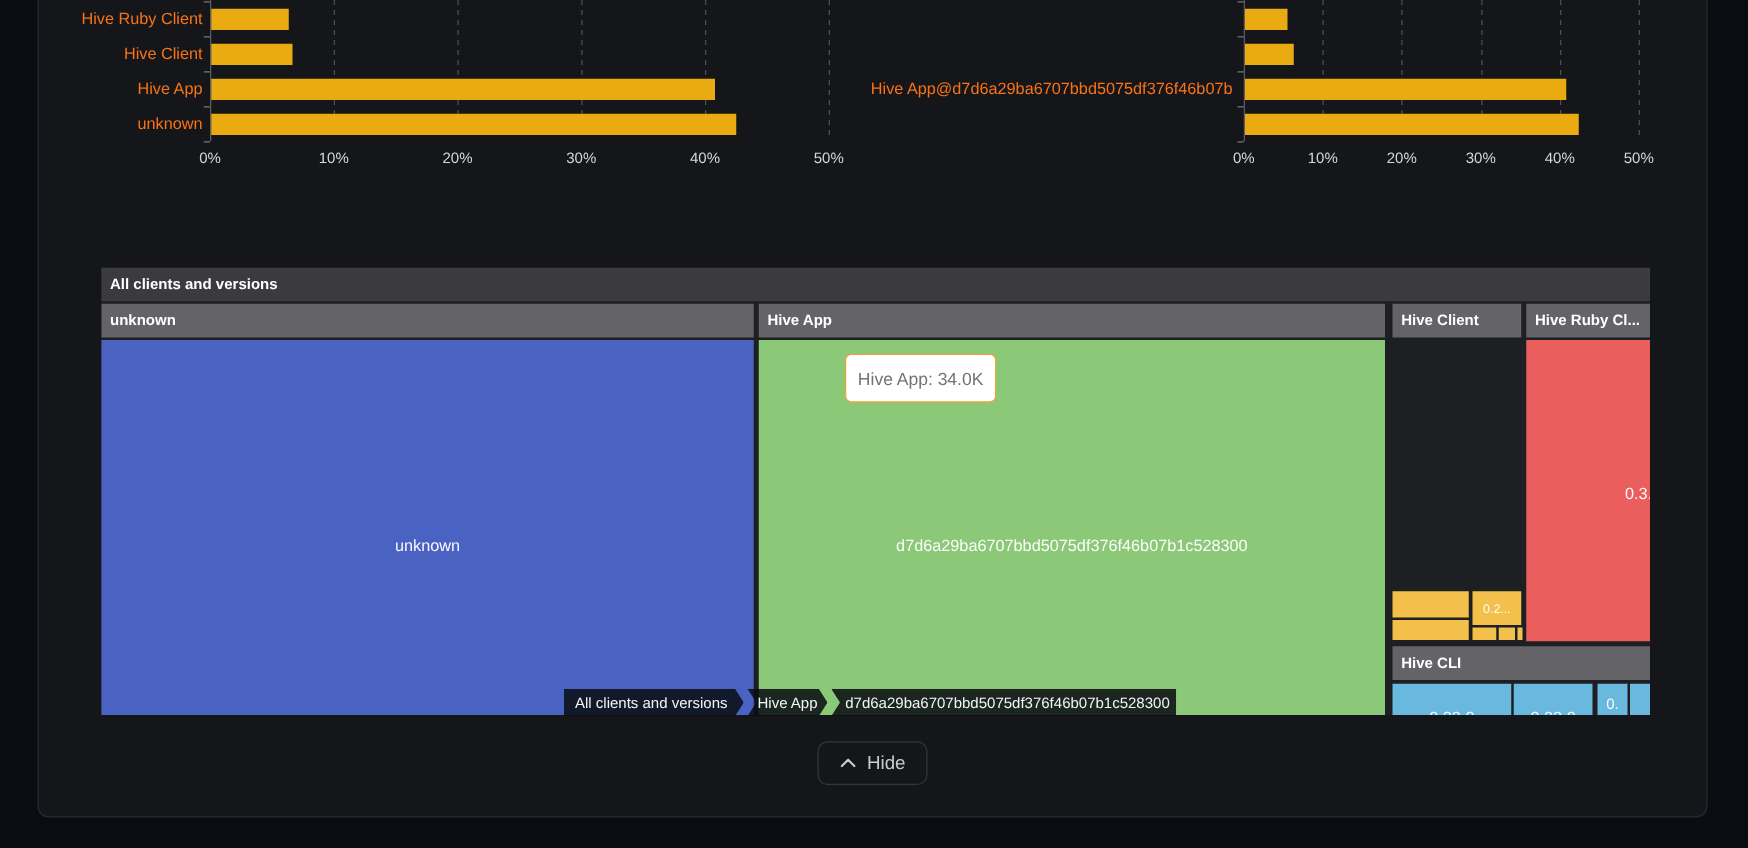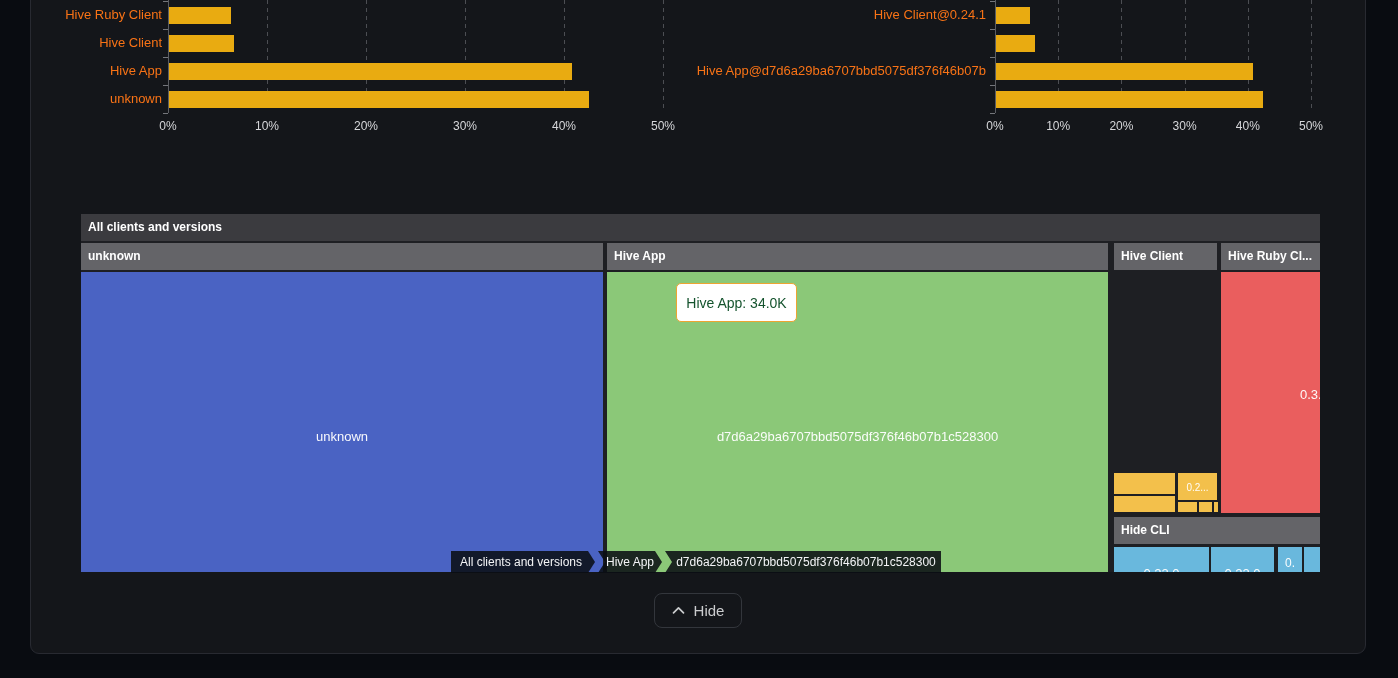--- a/index.html
+++ b/index.html
@@ -25,21 +25,21 @@
   
   .crumb{position:absolute;top:551px;height:22px;line-height:22px;background:rgba(10,14,20,0.87);
          color:#f3f4f6;font-size:12px;text-align:center;white-space:nowrap;overflow:hidden;}
   .crumb-first{clip-path:polygon(0 0,calc(100% - 7px) 0,100% 50%,calc(100% - 7px) 100%,0 100%);padding-right:4px;}
   .crumb-mid{clip-path:polygon(0 0,calc(100% - 7px) 0,100% 50%,calc(100% - 7px) 100%,0 100%,7px 50%);padding-left:4px;padding-right:4px;}
   .crumb-last{clip-path:polygon(0 0,100% 0,100% 100%,0 100%,7px 50%);padding-left:6px;}
   
   .tooltip{position:absolute;left:676px;top:283px;width:121px;height:39px;background:#ffffff;
            border:1.5px solid #eda432;border-radius:5px;box-sizing:border-box;
            display:flex;align-items:center;justify-content:center;z-index:30;}
-  .tooltip span{font-size:14px;color:#14532d;white-space:nowrap;}
+  .tooltip span{font-size:14px;color:#737373;white-space:nowrap;}
   
   .hide-btn{position:absolute;left:654px;top:593px;width:88px;height:35px;background:transparent;
             border:1px solid #33363c;border-radius:8px;display:flex;align-items:center;justify-content:center;
             gap:9px;cursor:pointer;font-family:"Liberation Sans",sans-serif;}
   .hide-btn span{font-size:15px;color:#cbccce;}
 </style>
 </head>
 <body>
 
 <div class="page">
@@ -84,21 +84,20 @@
         <div class="tick-label" style="left: 1162.6px; top: 119px;">30%</div>
         <div class="grid-v" style="left: 1247.8px; top: 0px; height: 110px;"></div>
         <div class="tick-label" style="left: 1225.8px; top: 119px;">40%</div>
         <div class="grid-v" style="left: 1311px; top: 0px; height: 110px;"></div>
         <div class="tick-label" style="left: 1289px; top: 119px;">50%</div>
         <div class="cat-tick" style="left: 990px; top: 1px;"></div>
         <div class="cat-tick" style="left: 990px; top: 29px;"></div>
         <div class="cat-tick" style="left: 990px; top: 57px;"></div>
         <div class="cat-tick" style="left: 990px; top: 85px;"></div>
         <div class="cat-tick" style="left: 990px; top: 113px;"></div>
-        <div class="cat-label" style="left: 686px; width: 300px; top: 7px;">Hive Client@0.24.1</div>
         <div class="bar" style="left: 996px; top: 7px; width: 34px; background: rgb(233, 171, 17);"></div>
         <div class="bar" style="left: 996px; top: 35px; width: 39px; background: rgb(233, 171, 17);"></div>
         <div class="cat-label" style="left: 686px; width: 300px; top: 63px;">Hive App@d7d6a29ba6707bbd5075df376f46b07b</div>
         <div class="bar" style="left: 996px; top: 63px; width: 257px; background: rgb(233, 171, 17);"></div>
         <div class="bar" style="left: 996px; top: 91px; width: 267px; background: rgb(233, 171, 17);"></div>
       </div>
     </div>
 
   <div id="treemap" class="treemap">
     <div class="tm-title">
@@ -110,21 +109,21 @@
       <div class="tm-head" style="left: 526px; top: 29px; width: 501px; height: 27px;">
         <span>Hive App</span>
       </div>
       <div class="tm-head" style="left: 1033px; top: 29px; width: 103px; height: 27px;">
         <span>Hive Client</span>
       </div>
       <div class="tm-head" style="left: 1140px; top: 29px; width: 99px; height: 27px;">
         <span>Hive Ruby Cl...</span>
       </div>
       <div class="tm-head" style="left: 1033px; top: 303px; width: 206px; height: 27px;">
-        <span>Hide CLI</span>
+        <span>Hive CLI</span>
       </div>
       <div class="tm-cell" style="left: 0px; top: 58px; width: 522px; height: 300px; background: rgb(74, 99, 195);">
         <div class="tm-label" style="top: 157px;">unknown</div>
       </div>
       <div class="tm-cell" style="left: 526px; top: 58px; width: 501px; height: 300px; background: rgb(139, 200, 120);">
         <div class="tm-label" style="top: 157px;">d7d6a29ba6707bbd5075df376f46b07b1c528300</div>
       </div>
       <div class="tm-cell" style="left: 1033px; top: 259px; width: 61px; height: 21px; background: rgb(243, 192, 75);"></div>
       <div class="tm-cell" style="left: 1033px; top: 282px; width: 61px; height: 16px; background: rgb(243, 192, 75);"></div>
       <div class="tm-cell" style="left: 1097px; top: 259px; width: 39px; height: 27px; background: rgb(243, 192, 75);">

